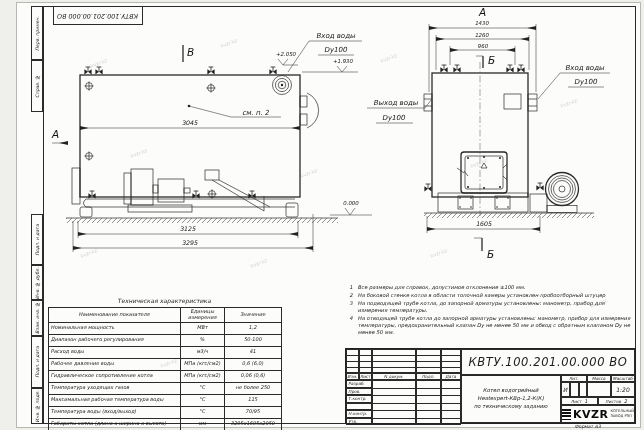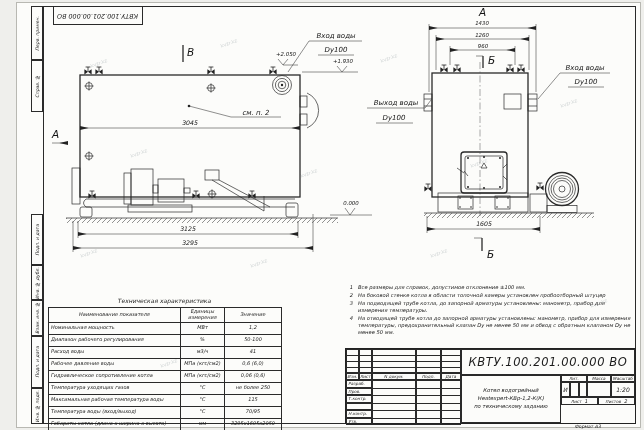--- a/index.html
+++ b/index.html
@@ -494,19 +494,27 @@
 
     <div class="tc" style="left:215px;top:48px;width:37px;height:8px;gap:3px">
       <span>Лист</span>
       <span style="font-size:5px">1</span>
     </div>
     <div class="tc" style="left:252px;top:48px;width:37px;height:8px;gap:3px">
       <span>Листов</span>
       <span style="font-size:5px">2</span>
     </div>
 
+    <div id="logo">
+      <span class="bars"></span>
+      <span class="kv">KVZR</span>
+      <span class="co">
+        <span style="display:block">КОТЕЛЬНЫЙ</span>
+        <span style="display:block">ЗАВОД РЭП</span>
+      </span>
+    </div>
   </div>
 
   <div id="fmt">
     <span>Формат</span>
     <span>А3</span>
   </div>
 </div>
 
 </body></html>

